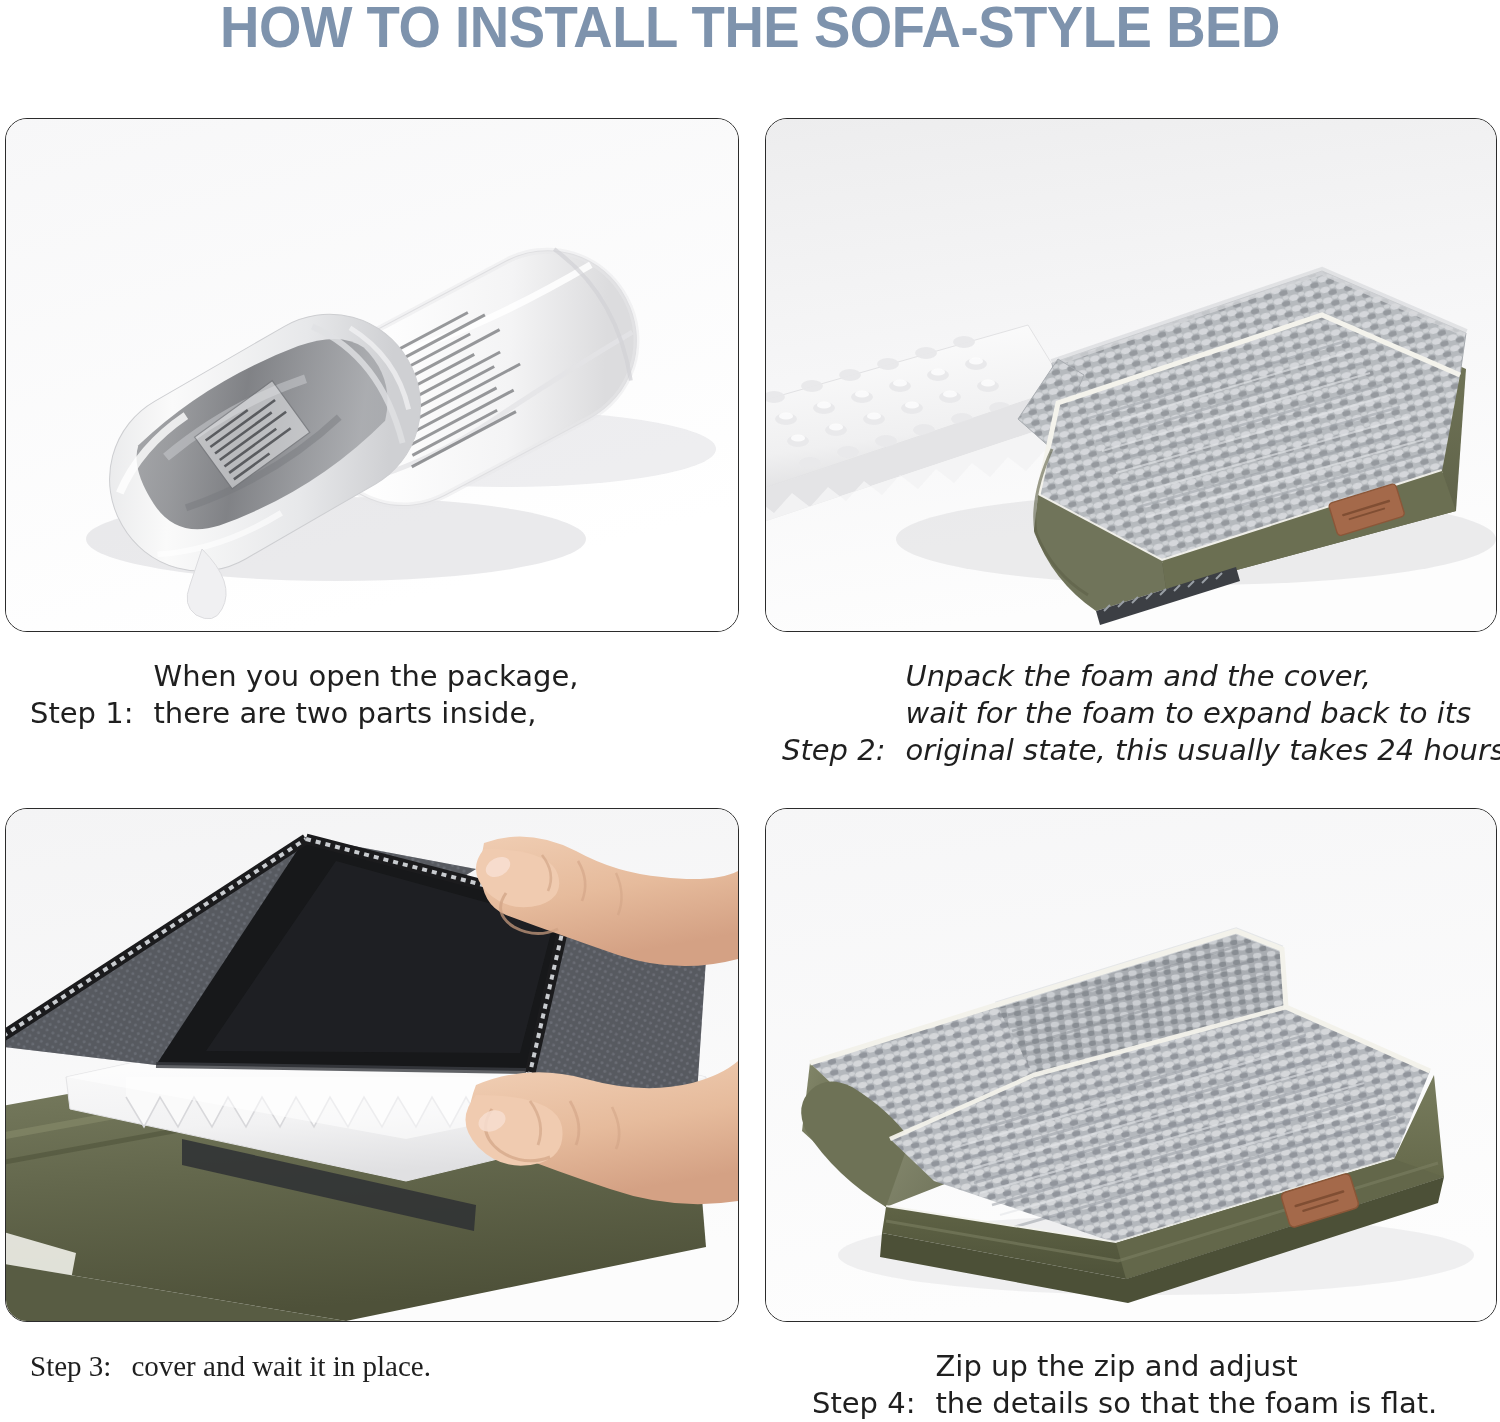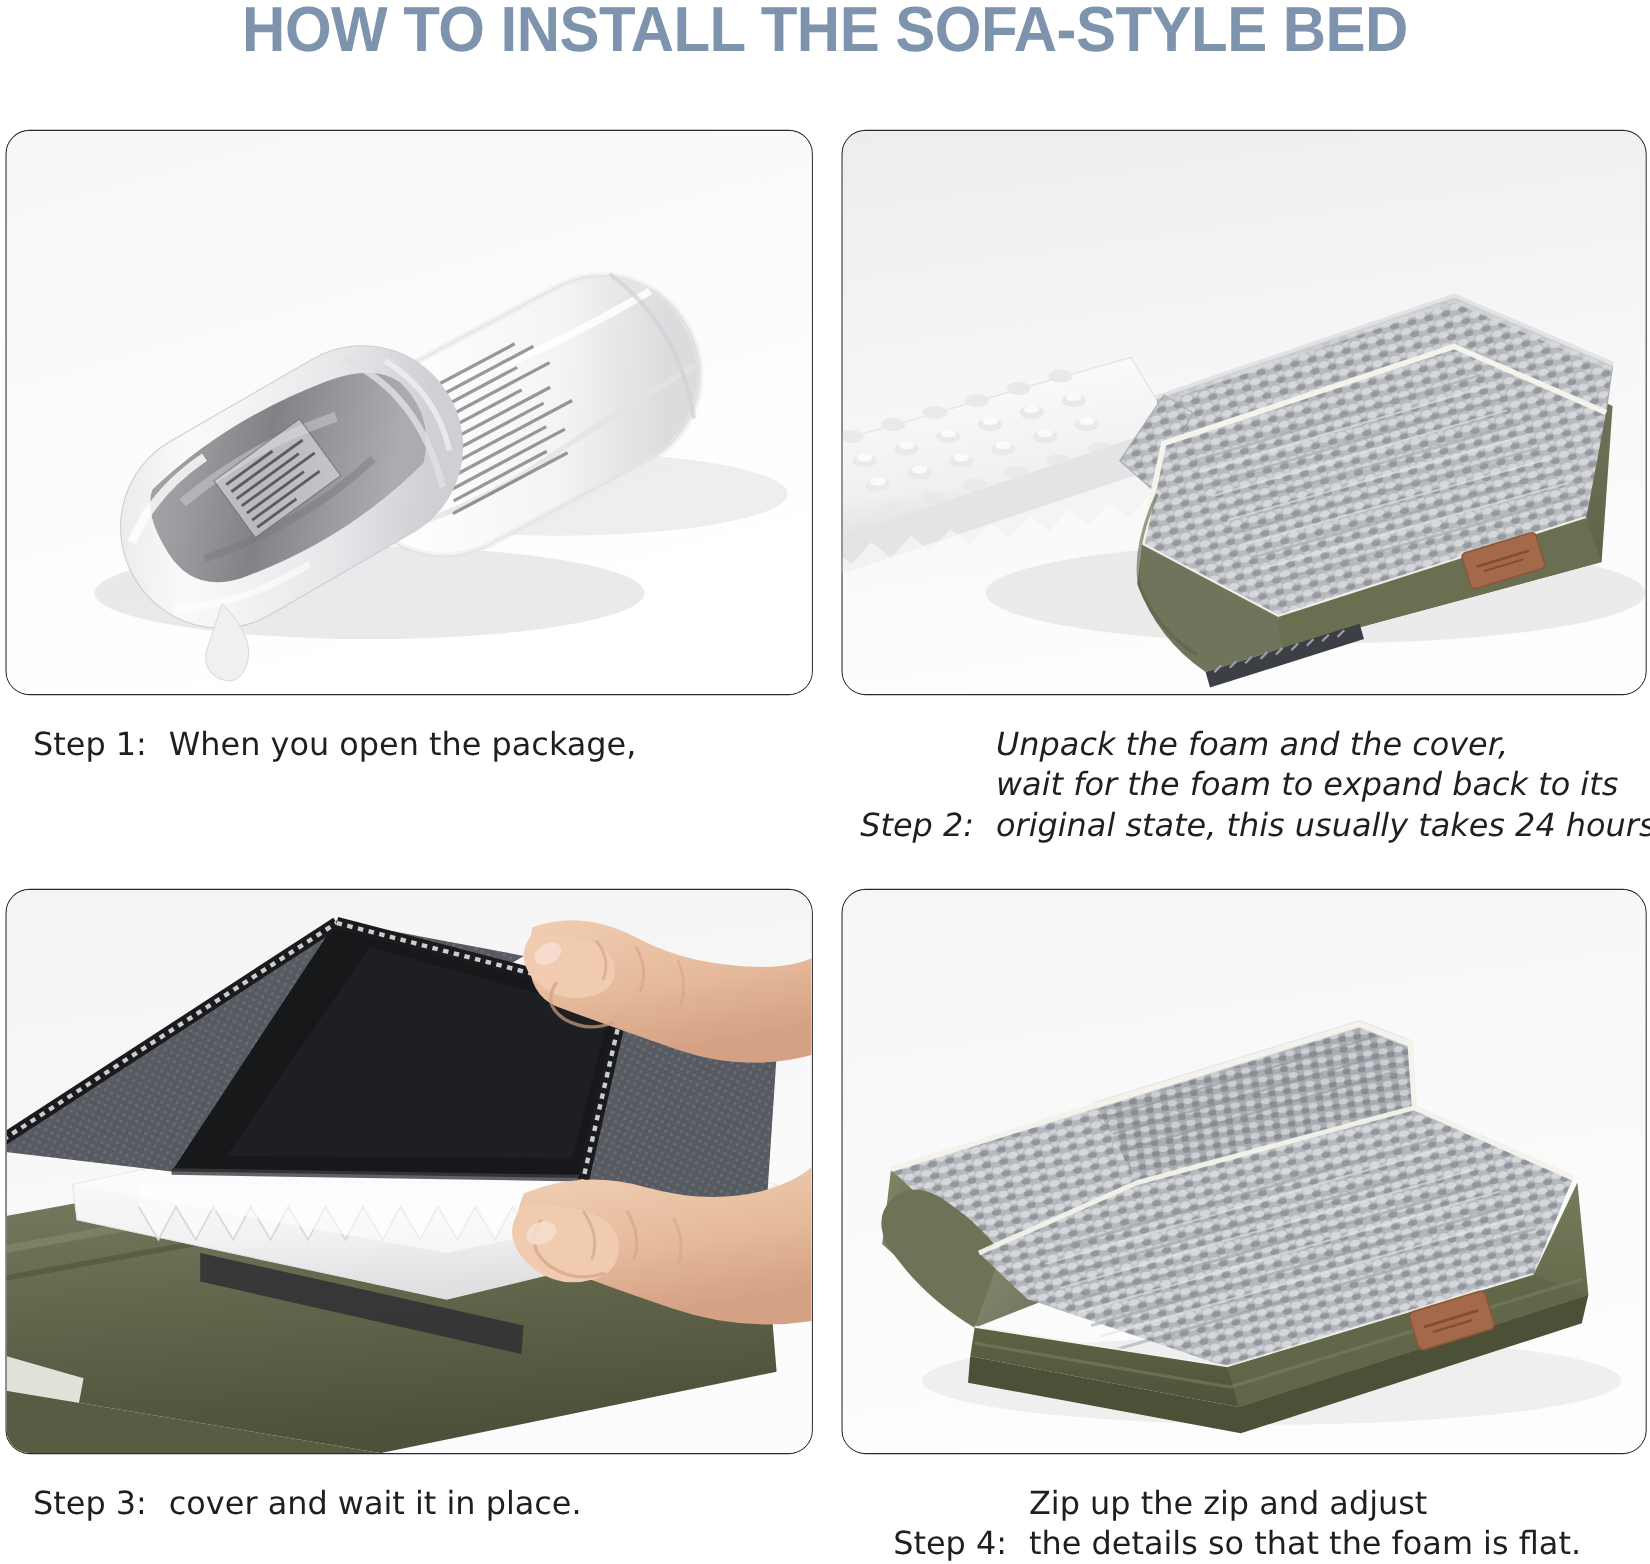--- a/index.html
+++ b/index.html
@@ -53,21 +53,21 @@
   .caption .steplabel{
     flex:0 0 auto;
     white-space:nowrap;
     padding-right:20px;
   }
   .caption .body{flex:1 1 auto;}
   .caption .body div{white-space:nowrap;}
 
   .c1{left:30px; top:658px; width:700px;}
   .c2{left:782px;top:658px; width:715px;font-style:italic;}
-  .c3{left:30px; top:1348px;width:700px;}
+  .c3{left:30px; top:1348px;width:700px;font-family:Liberation Serif, serif;}
   .c4{left:812px;top:1348px;width:690px;}
 </style>
 </head>
 <body>
 
 <div class="page">
 
   <div class="title">HOW TO INSTALL THE SOFA-STYLE BED</div>
 
   <div class="panel p1">
@@ -479,20 +479,21 @@
           <rect x="534" y="396" width="38" height="2.2" rx="1"></rect>
         </g>
       </g>
     </svg>
   </div>
 
   <div class="caption c1">
     <span class="steplabel">Step 1:</span>
     <span class="body">
       <div>When you open the package,</div>
+      <div>there are two parts inside,</div>
     </span>
   </div>
 
   <div class="caption c2">
     <span class="steplabel">Step 2:</span>
     <span class="body">
       <div>Unpack the foam and the cover,</div>
       <div>wait for the foam to expand back to its</div>
       <div>original state, this usually takes 24 hours.</div>
     </span>

